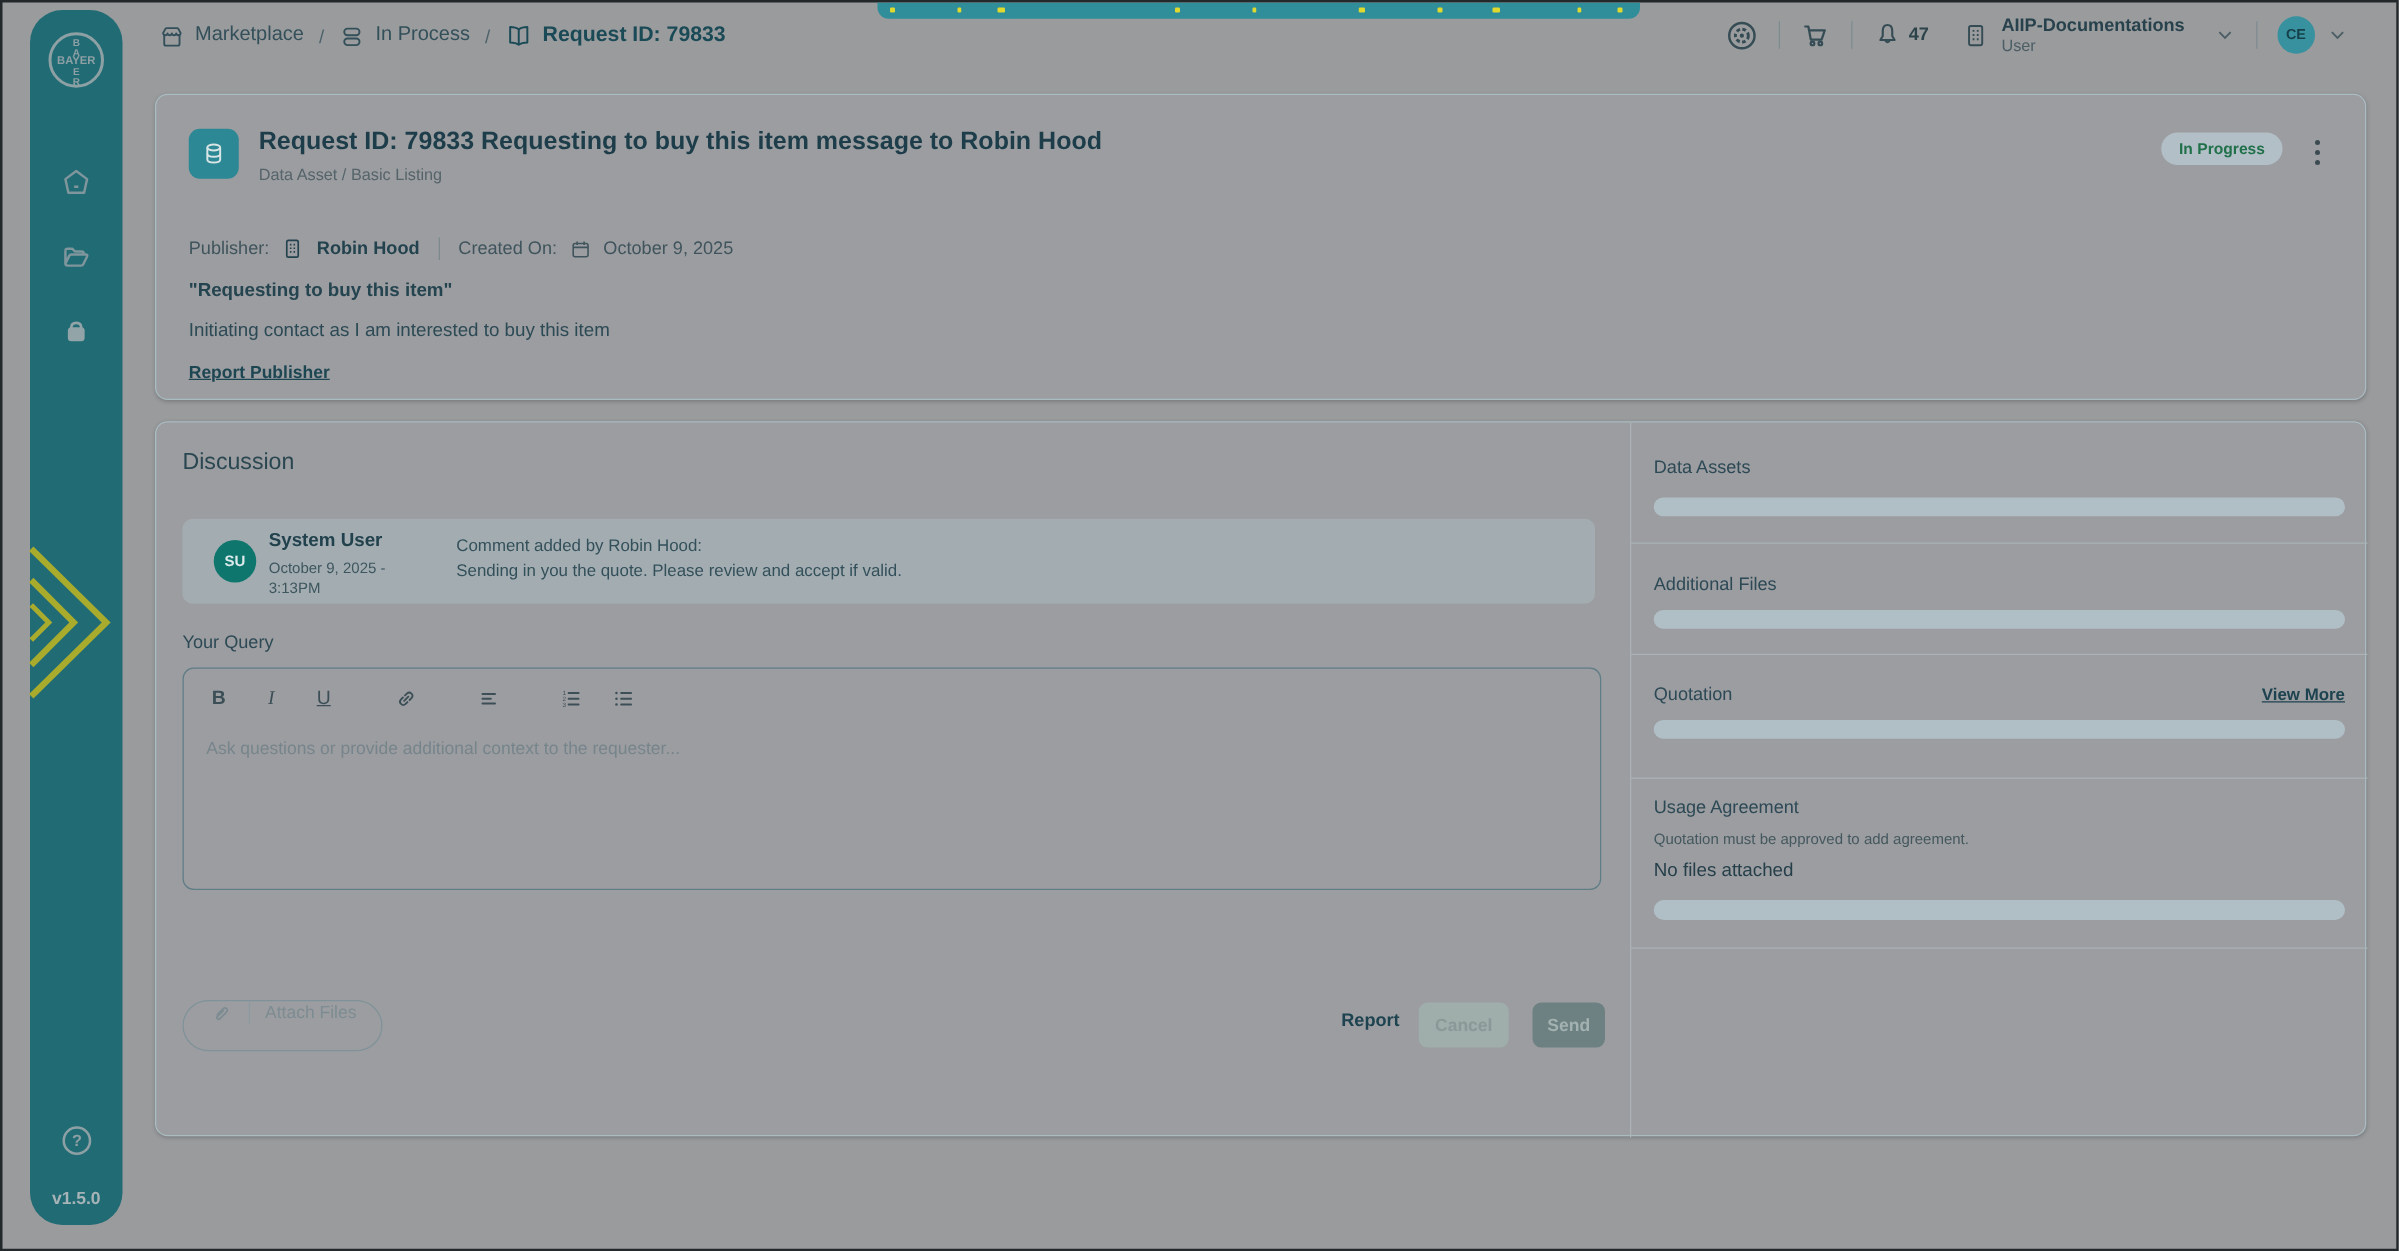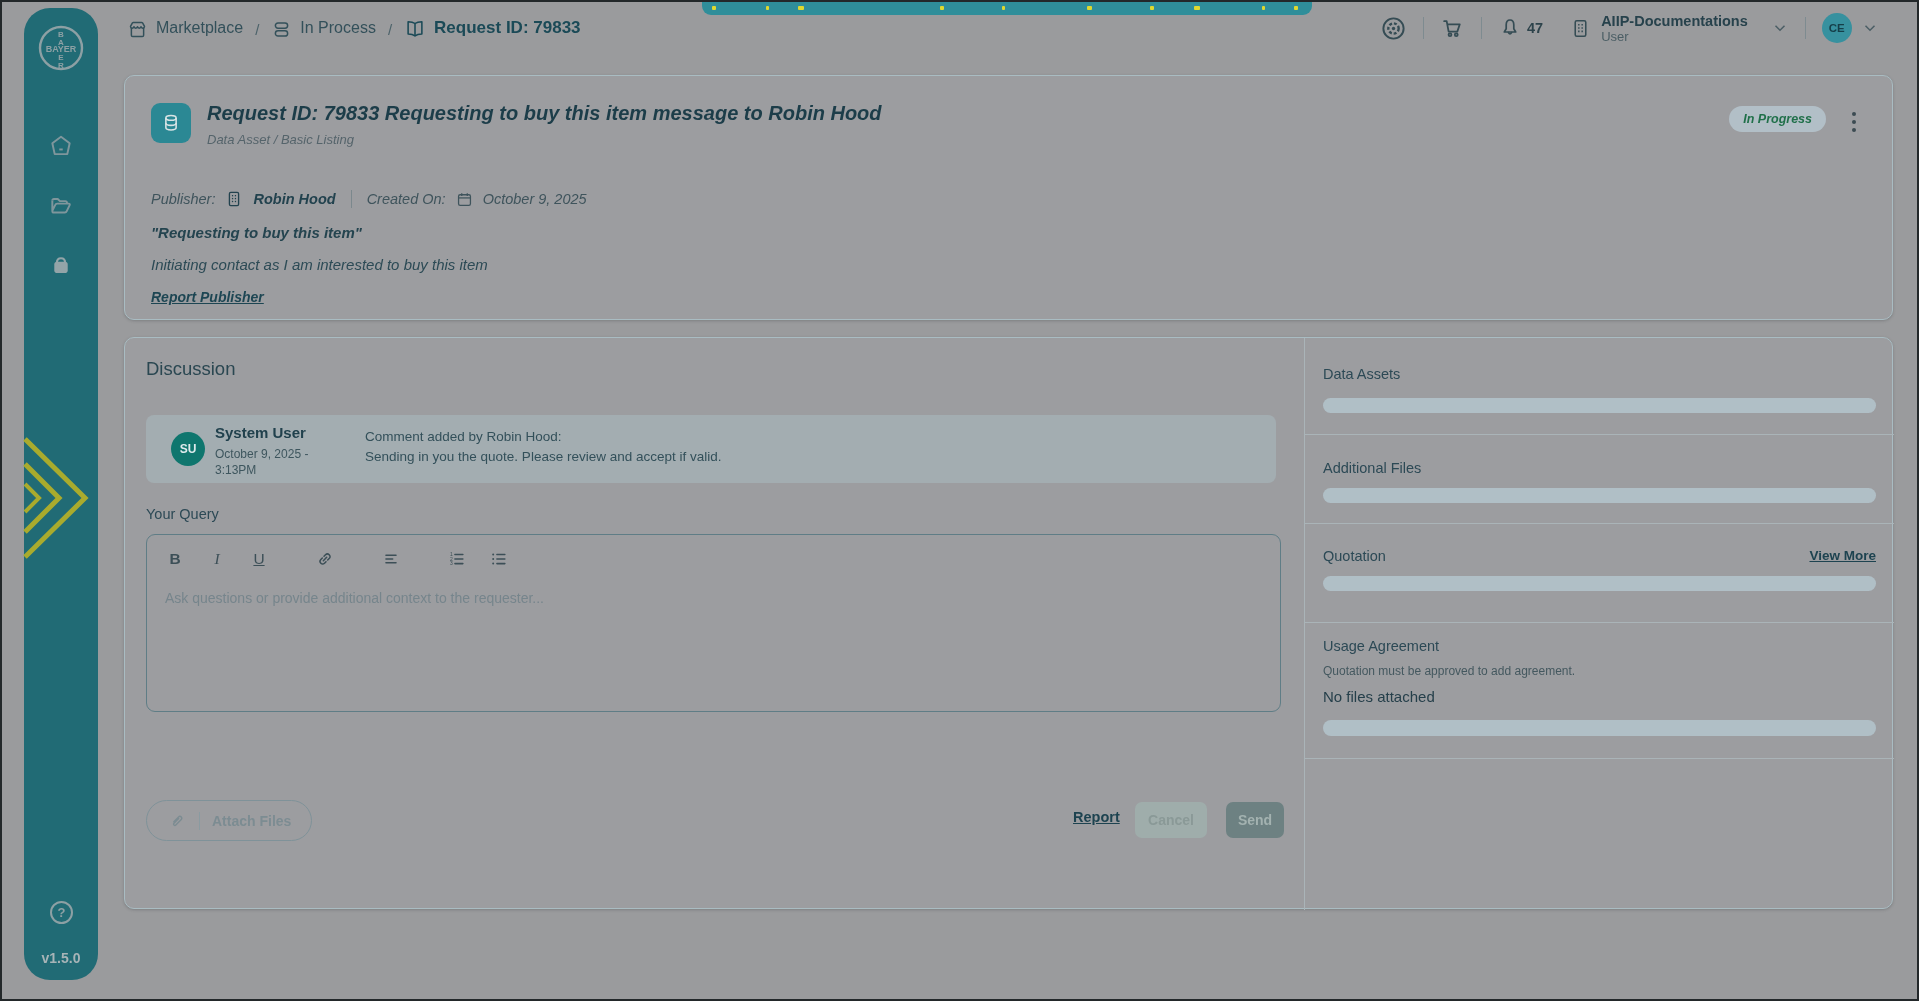--- a/index.html
+++ b/index.html
@@ -39,21 +39,21 @@
   .bellwrap { display:flex; align-items:center; gap:5px; font-weight:bold; font-size:14.5px; color:#2d434b; }
   .org { display:flex; align-items:center; gap:9px; }
   .org-name { font-weight:bold; font-size:14.5px; color:#27424c; line-height:16px; }
   .org-role { font-size:13px; color:#4b5e65; line-height:15px; }
   .avatar { width:30px; height:30px; border-radius:50%; background:#37919f; color:#153f49;
     font-weight:bold; font-size:11.5px; display:flex; align-items:center; justify-content:center; }
 
   
   .card { position:absolute; background:#9c9da0; border:1px solid #a9bcc2;
     border-radius:10px; box-shadow:0 1px 3px rgba(40,45,48,.25); }
-  .req-card { left:122px; top:73px; width:1769px; height:245px;font-style:italic; }
+  .req-card { left:122px; top:73px; width:1769px; height:245px; }
   .disc-card { left:122px; top:335px; width:1769px; height:572px; }
 
   .dbicon { position:absolute; left:26px; top:27px; width:40px; height:40px;
     background:#2b8894; border-radius:9px; display:flex; align-items:center; justify-content:center; }
   .req-title { position:absolute; left:82px; top:26px; font-size:20px; font-weight:bold; color:#1c3d49; }
   .req-sub { position:absolute; left:82px; top:56px; font-size:13px; color:#55646b; }
   .status-pill { position:absolute; right:66px; top:30px; background:#b2bfc7; color:#20704a;
     font-weight:bold; font-size:12.5px; padding:6px 14px; border-radius:14px; }
   .kebab { position:absolute; right:34px; top:34px; display:flex; flex-direction:column;
     gap:4px; cursor:pointer; padding:2px; }
@@ -84,26 +84,26 @@
     border:1.5px solid #5f7d86; border-radius:9px; cursor:text; }
   .toolbar { position:absolute; left:16px; top:12px; display:flex; align-items:center;
     gap:18px; color:#3c4f57; }
   .tb { width:24px; height:24px; display:flex; align-items:center; justify-content:center;
     font-size:15.5px; cursor:pointer; }
   .tb.b { font-weight:bold; } .tb.i { font-style:italic; font-family:"Liberation Serif",serif; }
   .tb.u { text-decoration:underline; }
   .tb-gap { width:6px; }
   .placeholder { position:absolute; left:18px; top:55px; font-size:14px; color:#76858c; }
 
-  .attach { position:absolute; left:21px; top:462px; height:41px; display:flex; align-items:center;
+  .attach { position:absolute; left:21px; top:462px; height:41px; display:flex; 
     gap:12px; padding:0 20px; border:1.5px solid #7f9299; border-radius:21px; color:#7c8c92;
-    font-weight:bold; font-size:14px; cursor:pointer; }
+    font-weight:normal; font-size:14px; cursor:pointer; }
   .attach .sep { width:1px; height:18px; background:#8a9ba1; }
   .report-link { position:absolute; left:948px; top:471px; font-size:14.5px; font-weight:bold;
-    color:#1d4350; text-decoration:underline; cursor:pointer; }
+    color:#1d4350; cursor:pointer; }
   .btn { position:absolute; top:464px; height:36px; border:none; border-radius:7px;
     font-weight:bold; font-size:14px; font-family:inherit; cursor:pointer; }
   .btn-cancel { left:1010px; width:72px; background:#9fadab; color:#8a9997; }
   .btn-send { left:1101px; width:58px; background:#6d8182; color:#a3b2b0; }
 
   .vdiv { position:absolute; left:1179px; top:0; width:1px; height:572px; background:#aab4b8; }
 
   
   .p-label { position:absolute; left:1198px; font-size:14.5px; color:#2c4955; }
   .skel { position:absolute; left:1198px; width:553px; height:15px; border-radius:8px;

